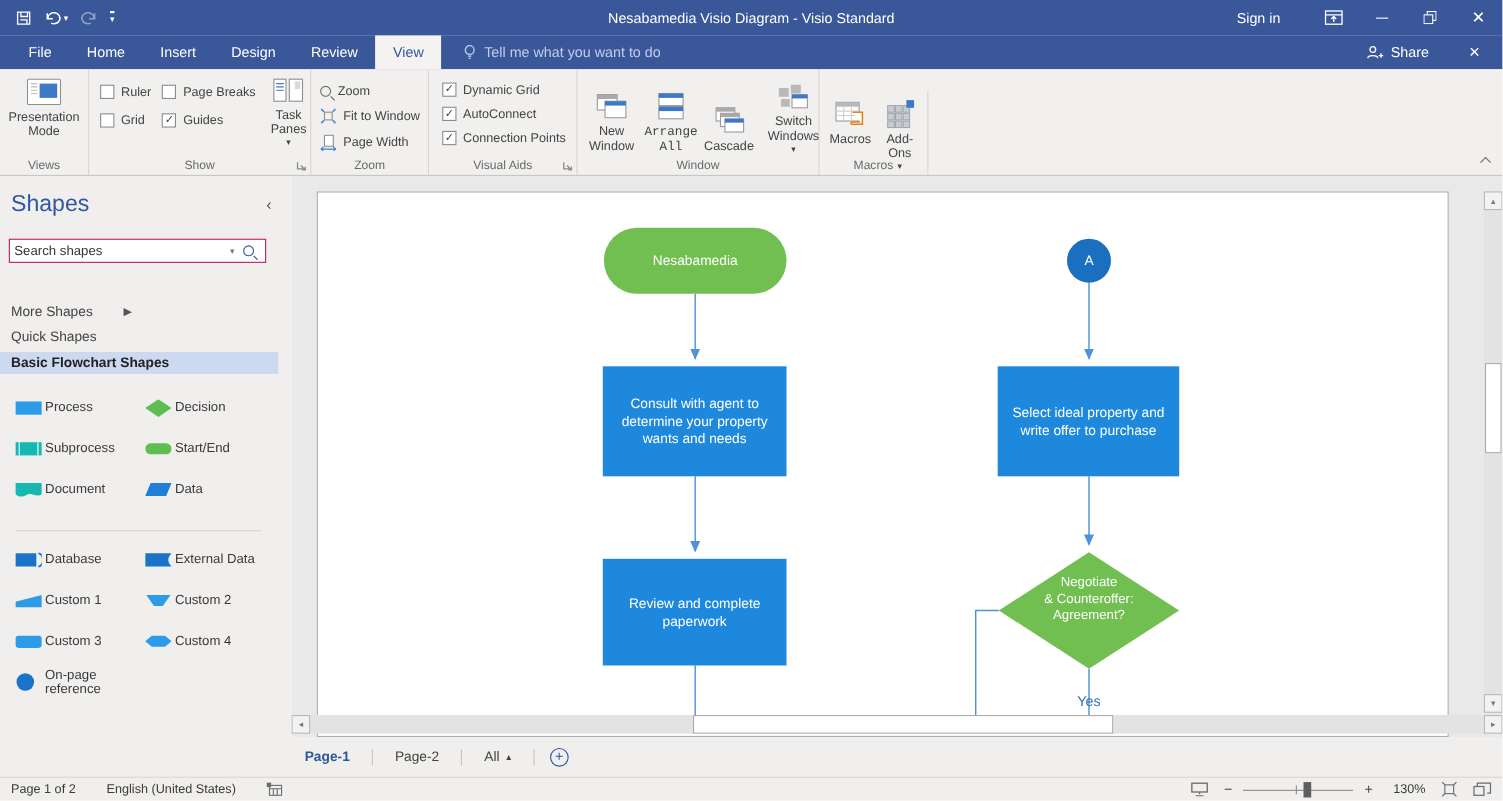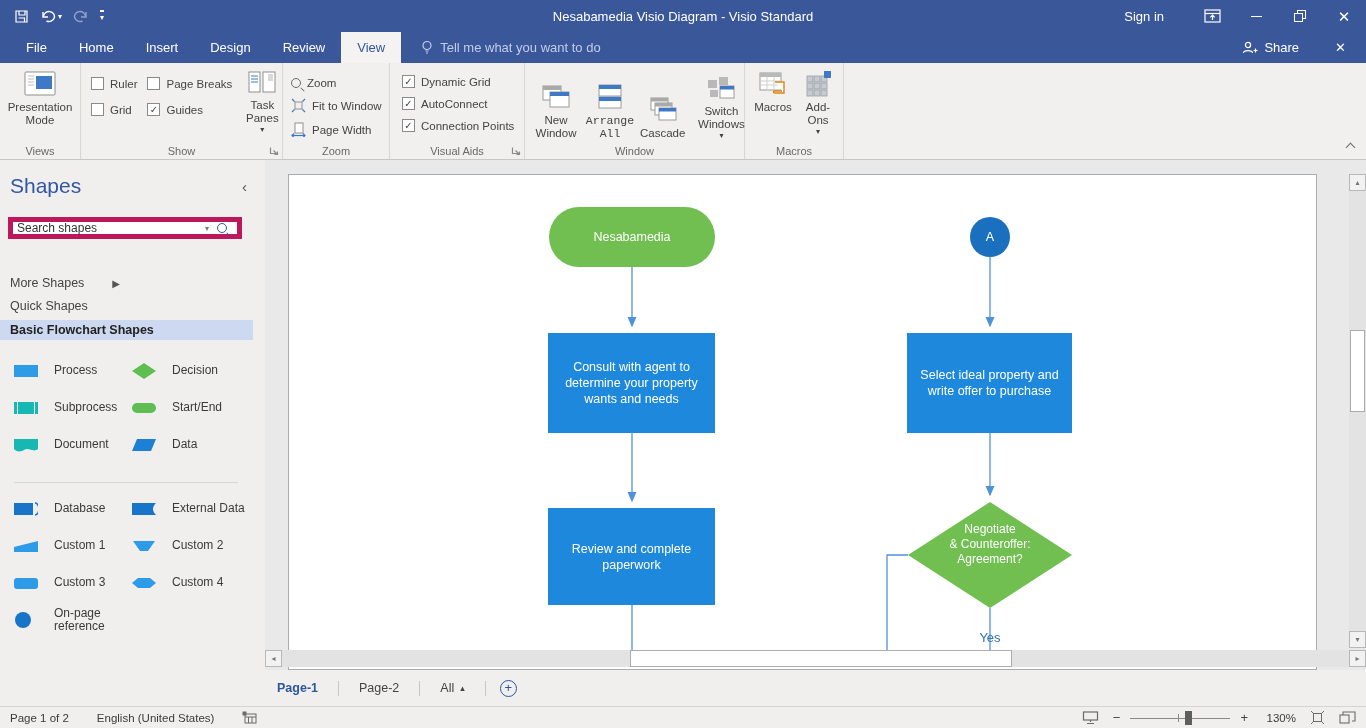--- a/index.html
+++ b/index.html
@@ -46,27 +46,27 @@
   .mag::after { content:""; position:absolute; width:5px; border-top:1.6px solid #6B6B6B; transform:rotate(45deg); left:8px; top:10px; }
   .mag.blue { border-color:#3156A4; } .mag.blue::after { border-color:#3156A4; }
 
   
   .main { display:flex; height:510px; }
 
   
   .spanel { width:265px; background:#F1EFEE; position:relative; flex:none; }
   .sp-title { color:#3156A4; font-size:21px; padding:14px 0 0 10px; }
   .sp-collapse { position:absolute; right:18px; top:18px; color:#555; font-size:15px; }
-  .searchwrap { position:absolute; left:8px; top:57px; width:234px; height:22px; background:#fff; border:5px solid #be185d; display:flex; align-items:center; }
+  .searchwrap { position:absolute; left:8px; top:57px; width:234px; height:22px; background:#fff; border:1px solid #be185d; display:flex; align-items:center; }
   .searchwrap input { border:0; outline:0; flex:1; font-size:12px; padding-left:4px; font-family:inherit; color:#222; background:transparent; }
   .searchwrap input::placeholder { color:#333; opacity:1; }
   .sp-link { position:absolute; left:10px; font-size:12.5px; color:#444; display:flex; align-items:center; gap:28px; }
   .sp-active { position:absolute; left:0; width:253px; font-size:12.5px; font-weight:bold; color:#222; background:#CDD9F1; padding:3px 0 3px 10px; }
   .sgrid { position:absolute; left:14px; display:grid; grid-template-columns:118px 118px; grid-auto-rows:37px; align-items:center; }
-  .sitem { display:flex; align-items:center; gap:16px; font-size:12px; color:#3A3A3A; }
+  .sitem { display:flex; align-items:center; gap:3px; font-size:12px; color:#3A3A3A; }
   .sitem .txt { line-height:13px; }
   .sdivider { position:absolute; left:14px; width:224px; border-top:1px solid #D8D6D4; }
 
   
   .canvas { flex:1; background:#E9E9E9; position:relative; overflow:hidden; }
   .page { position:absolute; left:23px; top:14px; width:1029px; height:496px; background:#fff; border:1px solid #A8ADB2; }
   .overlay { position:absolute; left:0; top:0; z-index:2; pointer-events:none; }
   .node { position:absolute; z-index:3; display:flex; align-items:center; justify-content:center; text-align:center; color:#fff; font-size:12.5px; line-height:16px; }
   .pillnode { left:284px; top:47px; width:166px; height:60px; border-radius:30px; background:#70BF50; }
   .circlenode { left:705px; top:57px; width:40px; height:40px; border-radius:50%; background:#1B6FBF; }
@@ -320,21 +320,21 @@
           <rect x="5" y="16" width="8" height="7" fill="#B9B9B9"></rect>
         <rect x="15" y="12" width="14" height="12" fill="#fff" stroke="#9A9A9A"></rect>
           <rect x="15" y="12" width="14" height="3.5" fill="#3E79C6"></rect>
       </svg>
       <span class="lbl" style="width:56px;">Switch Windows</span>
         <span class="caretdn">▾</span>
     </div>
     <div class="glabel">Window</div>
   </div>
 
-  <div class="rgroup" style="width:99px; border-right:1px solid #D8D6D4;">
+  <div class="rgroup" style="width:99px; border-right:1px solid #D8D6D4;margin-top:20px;">
     <div class="bigbtn" style="width:48px;">
       <svg width="32" height="28" viewBox="0 0 32 28">
         <rect x="3" y="3" width="21" height="17" fill="#fff" stroke="#9A9A9A"></rect>
           <rect x="3" y="3" width="21" height="4" fill="#B9B9B9"></rect>
         <path d="M3 11h21M3 15h21M10 7v13M17 7v13" stroke="#CFCFCF"></path>
         <path d="M18 12h9v11h-9c-2 0-2-2 0-2h7" fill="#fff" stroke="#E08214" stroke-width="1.4"></path>
       </svg>
       <span class="lbl">Macros</span>
     </div>
     <div class="bigbtn" style="width:42px;">

